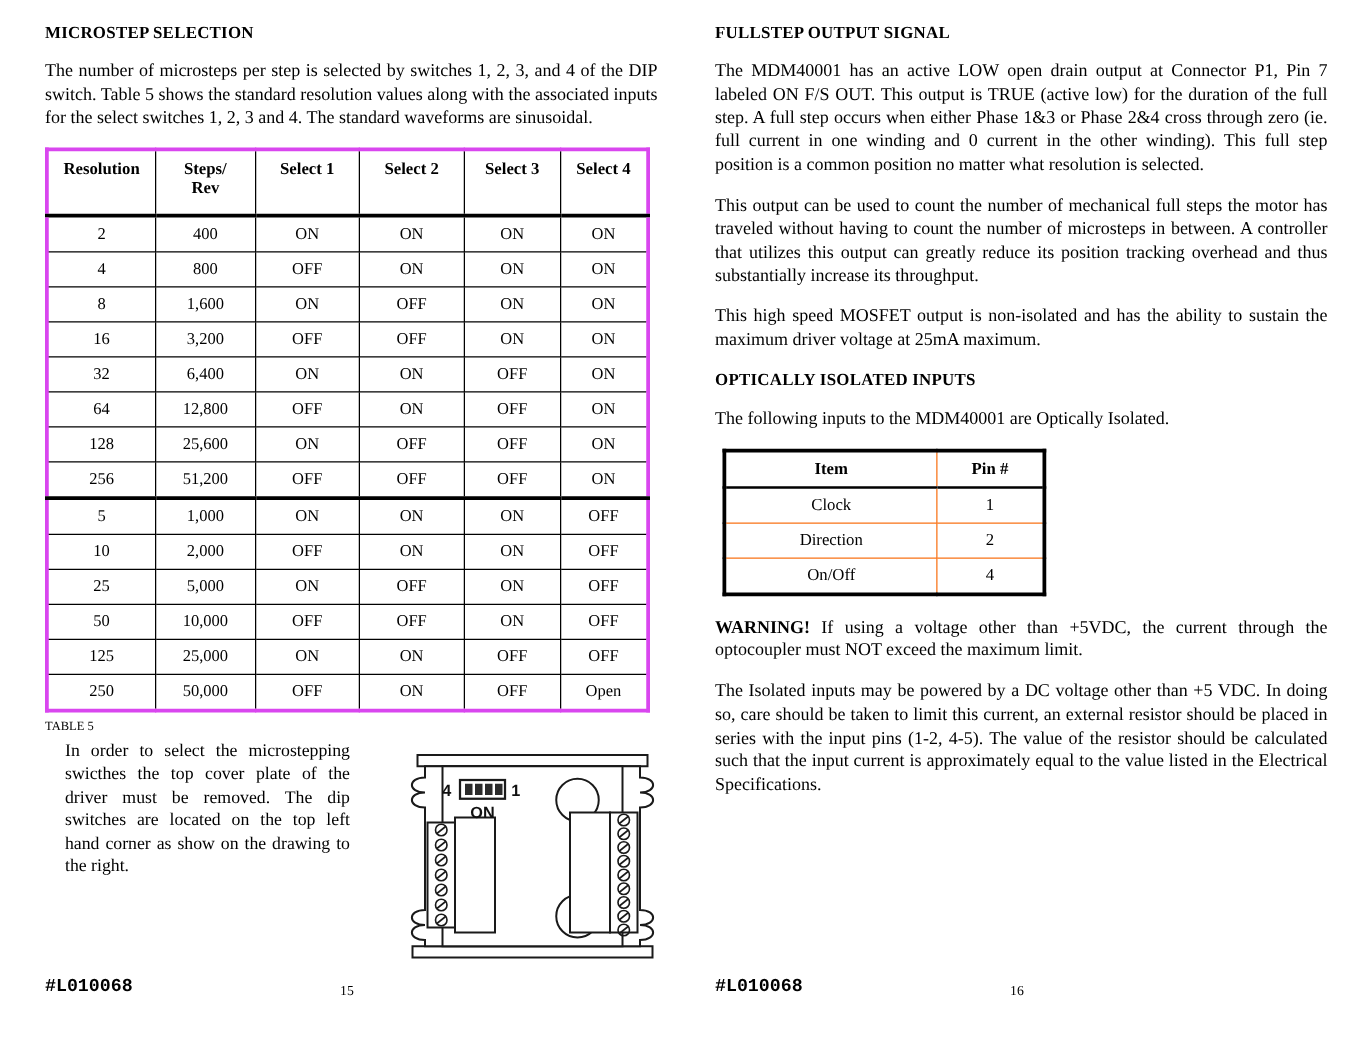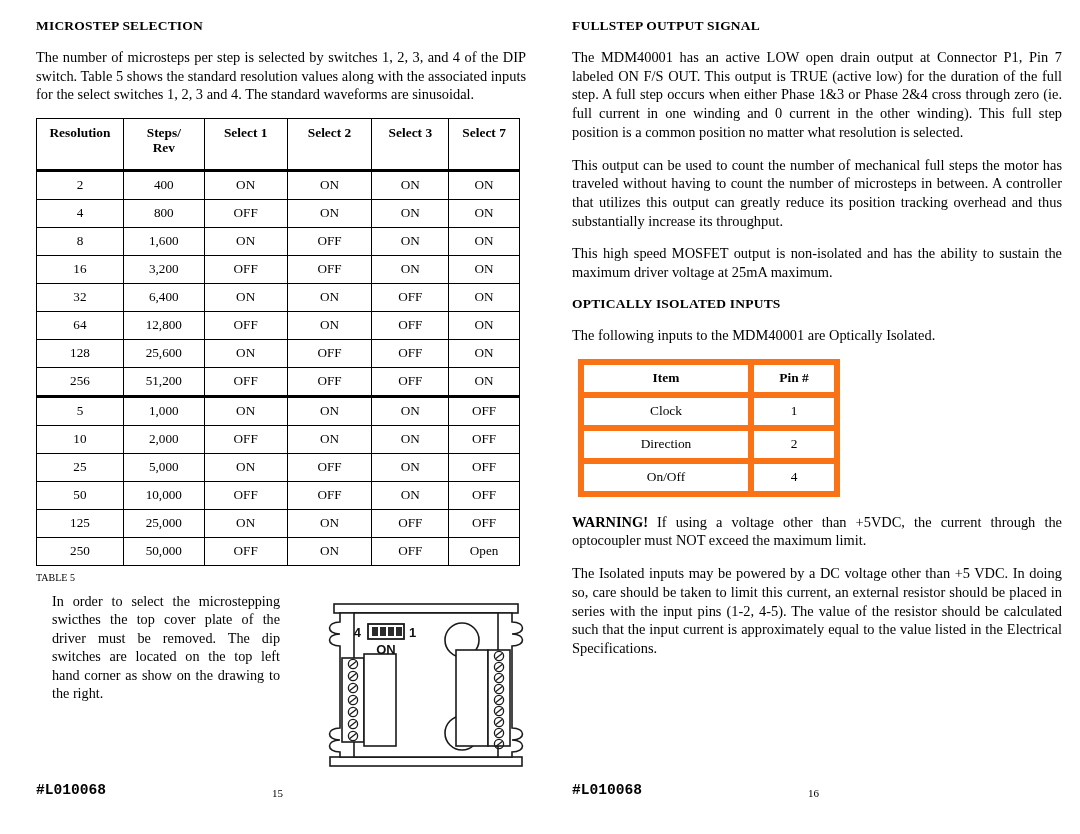--- a/index.html
+++ b/index.html
@@ -44,21 +44,21 @@
   }
   p.body-text.last { margin-bottom: 0; }
   .bold { font-weight: bold; }
 
   
   table.mstable {
     border-collapse: collapse;
     width: 484px;
     margin: 0;
     table-layout: fixed;
-    border: 1px solid #d946ef;
+    border: 3px solid #d946ef;
   }
   table.mstable th,
   table.mstable td {
     border: 1px solid #000;
     text-align: center;
     font-size: 13.2px;
     height: 27px;
     padding: 0 2px;
     line-height: 1.12;
   }
@@ -108,21 +108,21 @@
   
   table.pintable {
     border-collapse: collapse;
     width: 256px;
     table-layout: fixed;
     border: 3px solid #000;
     margin: 0 0 0 6px;
   }
   table.pintable th,
   table.pintable td {
-    border: 6px solid #f97316;
+    border: 1px solid #f97316;
     text-align: center;
     font-size: 13.4px;
     height: 27px;
     padding: 0 2px;
   }
   table.pintable thead th {
     font-weight: bold;
     border-bottom: 2px solid #000;
   }
   table.pintable col.p0 { width: 170px; }
@@ -175,21 +175,21 @@
       <thead>
         <tr>
           <th>Resolution</th>
           <th>
             <span>Steps/</span><br>
             <span>Rev</span>
           </th>
           <th>Select 1</th>
           <th>Select 2</th>
           <th>Select 3</th>
-          <th>Select 7</th>
+          <th>Select 4</th>
         </tr>
       </thead>
       <tbody id="mstable-body">
           <tr>
             <td>2</td>
             <td>400</td>
             <td>ON</td>
             <td>ON</td>
             <td>ON</td>
             <td>ON</td>

